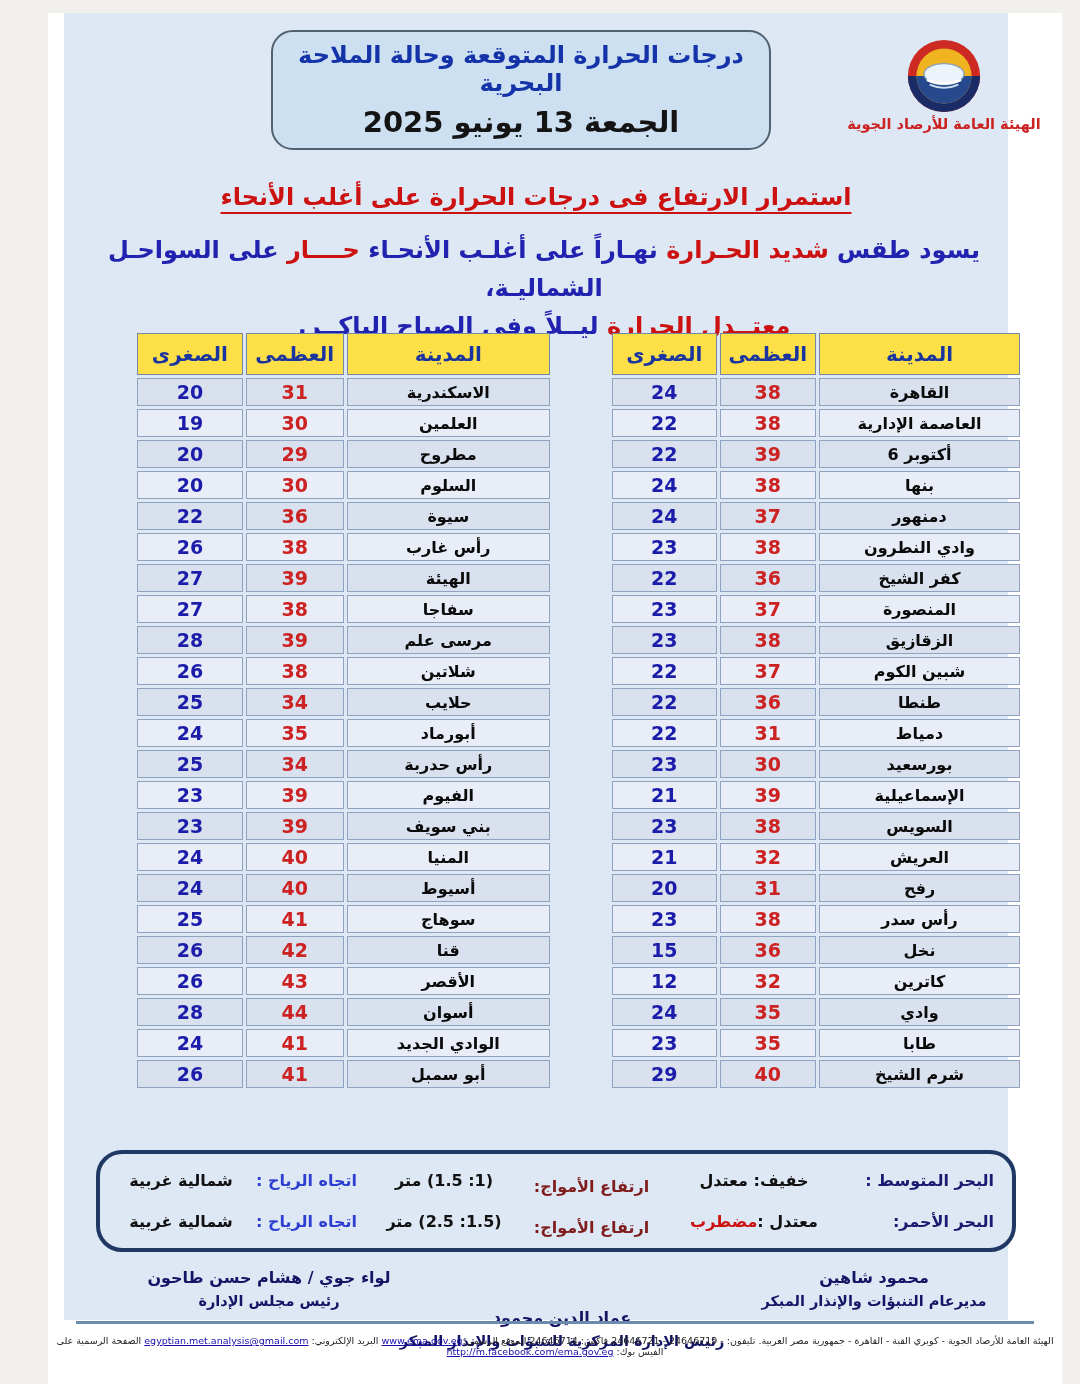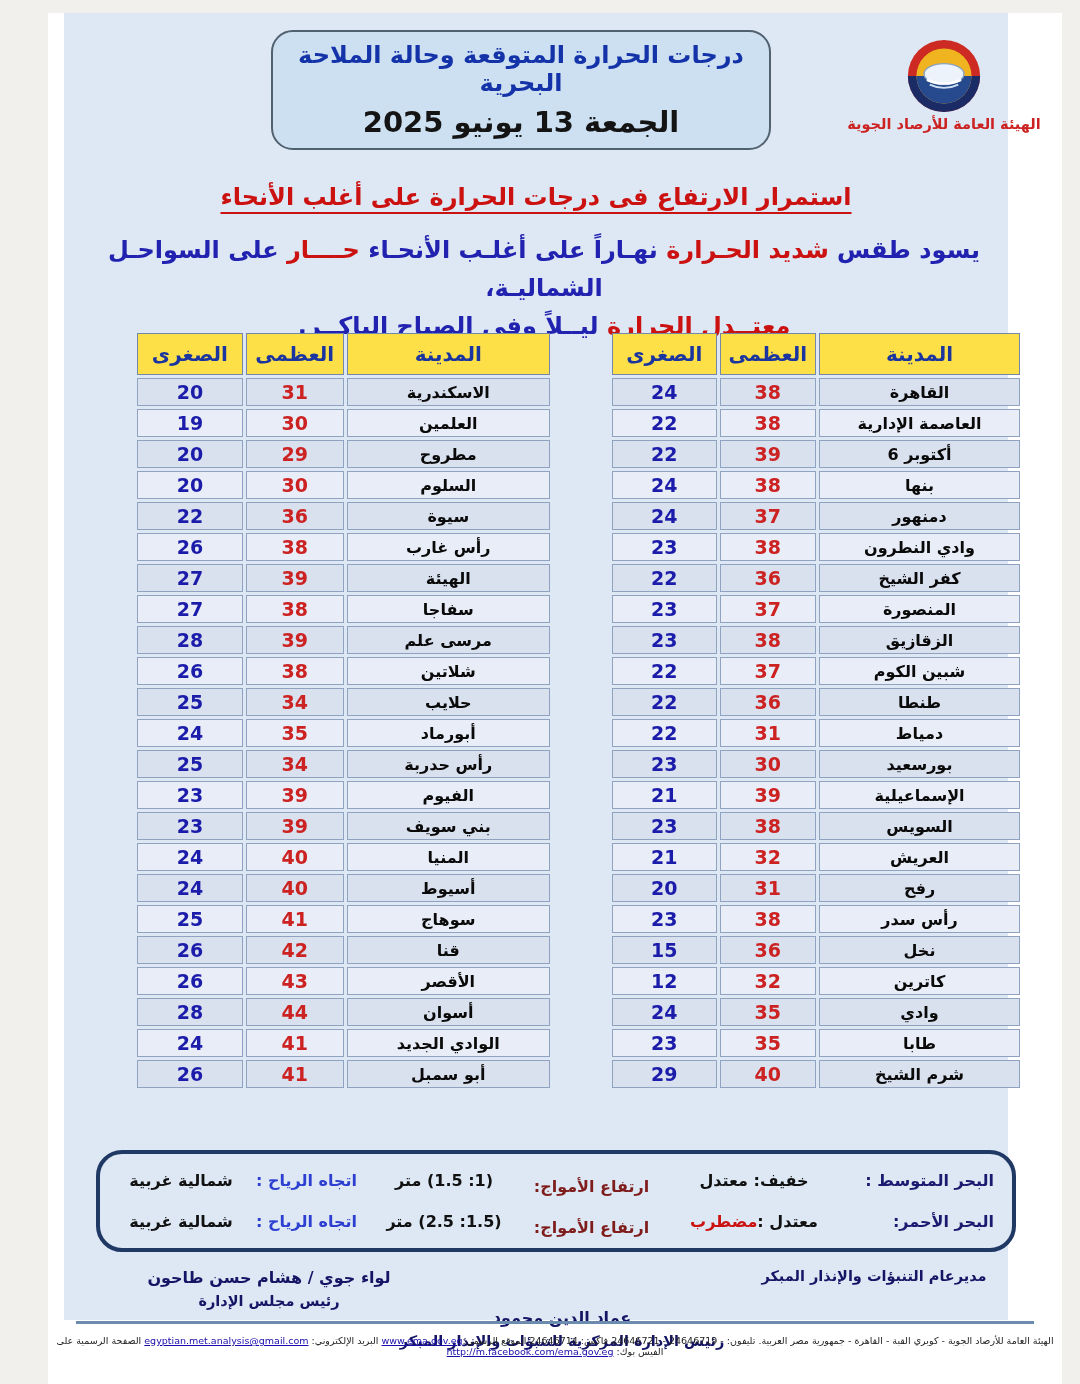--- a/index.html
+++ b/index.html
@@ -406,20 +406,21 @@
         <span class="sea-label">البحر الأحمر:</span>
         <span class="sea-state"><span>معتدل :</span><span class="state-red">مضطرب</span></span>
         <span class="waves-label">ارتفاع الأمواج:</span>
         <span class="waves-value">(1.5: 2.5) متر</span>
         <span class="wind-label">اتجاه الرياح :</span>
         <span class="wind-value">شمالية غربية</span>
       </div>
     </div>
 
     <div class="sig" id="sig-right">
+      <div class="sig-name">محمود شاهين</div>
       <div class="sig-title">مديرعام التنبؤات والإنذار المبكر</div>
     </div>
     <div class="sig" id="sig-mid">
       <div class="sig-name">عماد الدين محمود</div>
       <div class="sig-title">رئيس الإدارة المركزية للتنبؤات والإنذار المبكر</div>
     </div>
     <div class="sig" id="sig-left">
       <div class="sig-name">لواء جوي / هشام حسن طاحون</div>
       <div class="sig-title">رئيس مجلس الإدارة</div>
     </div>

